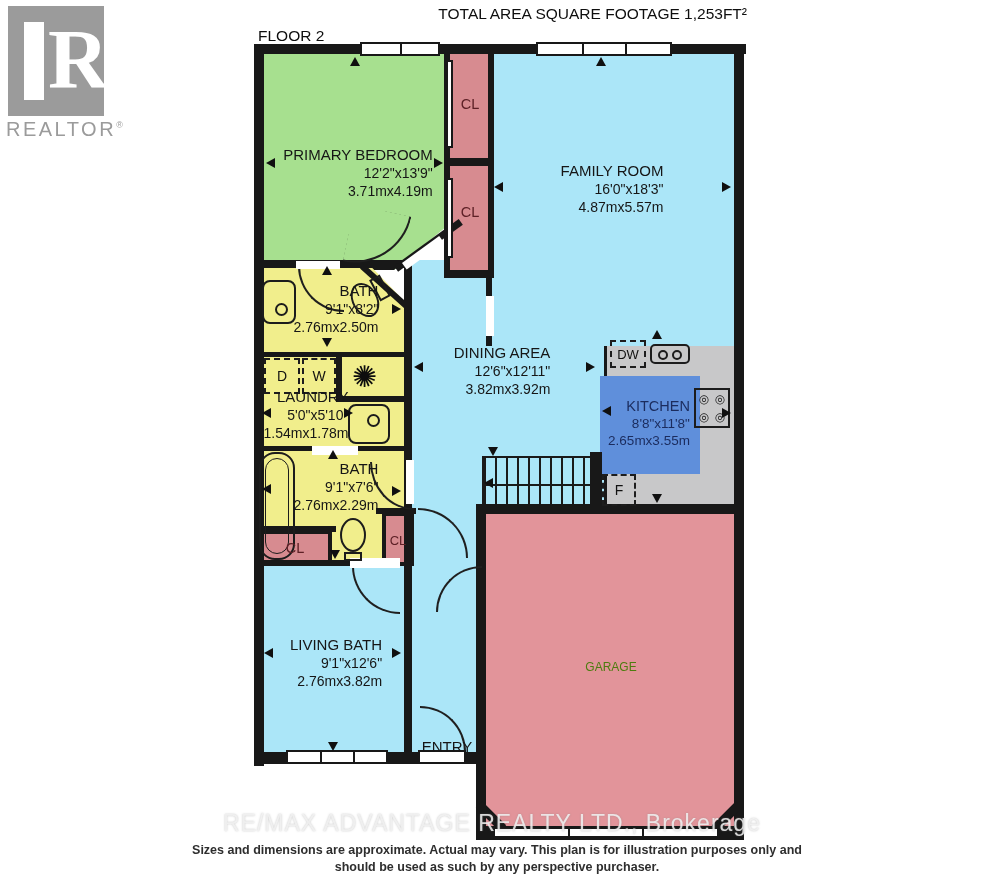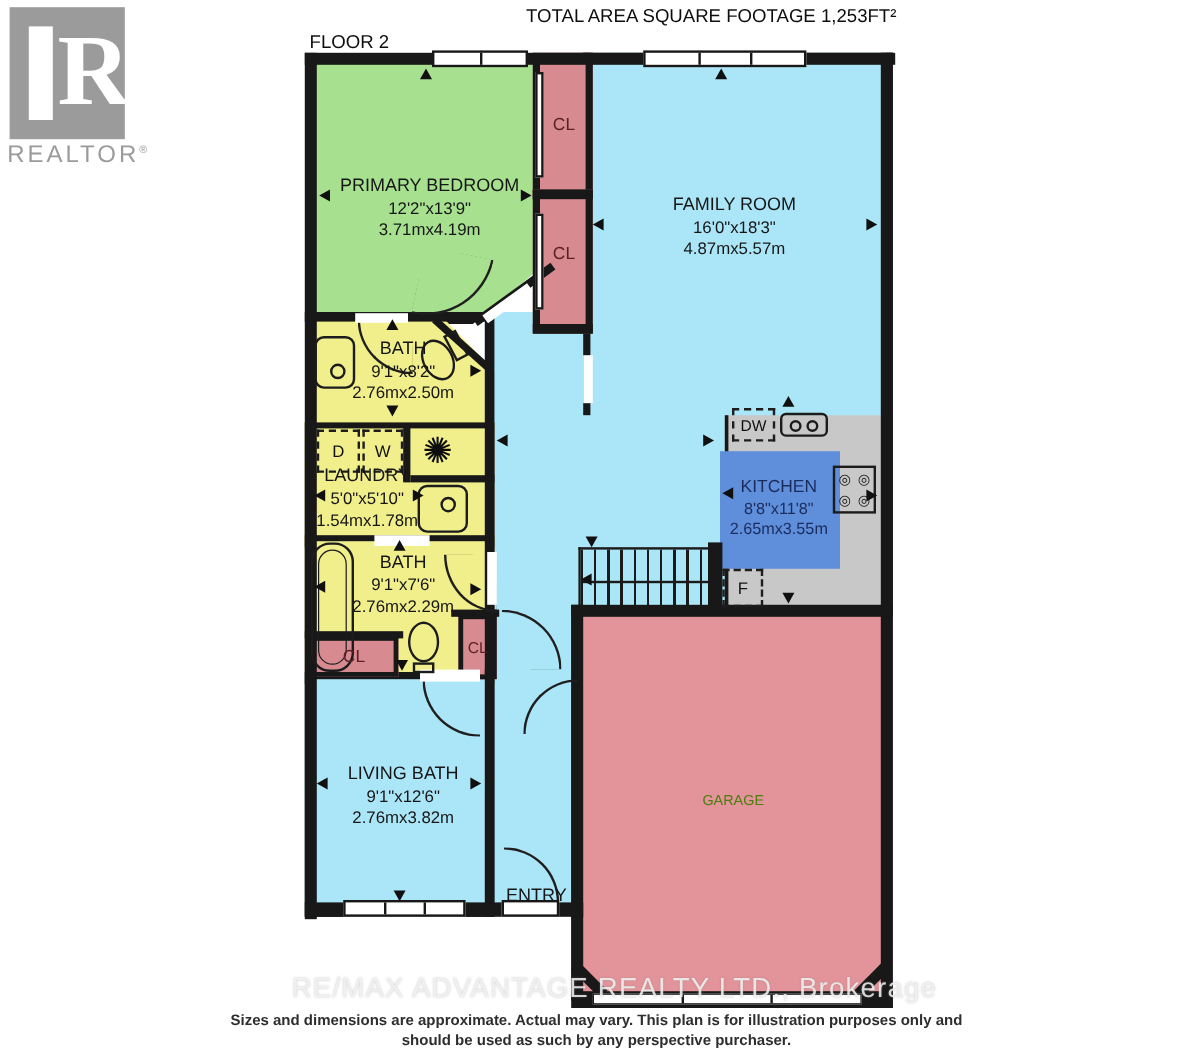--- a/index.html
+++ b/index.html
@@ -20,37 +20,37 @@
   .dash{position:absolute;border:2px dashed #1d1d1d;box-sizing:border-box;z-index:30;
         display:flex;align-items:center;justify-content:center;font-size:14px;color:#111;}
   .sink{border:2px solid #1c1c1c;border-radius:8px;}
   .knob{position:absolute;width:9px;height:9px;border:2px solid #1c1c1c;border-radius:50%;background:transparent;}
   .tub{border:2px solid #1c1c1c;border-radius:16px;}
   .tub .inner{position:absolute;inset:4px;border:1.5px solid #1c1c1c;border-radius:12px;}
   .bowl{border:2px solid #1c1c1c;border-radius:50%;}
   .tank{border:2px solid #1c1c1c;background:transparent;}
   .stove{border:2px solid #1c1c1c;display:grid;grid-template-columns:1fr 1fr;place-items:center;font-size:12px;line-height:12px;color:#111;}
   
-  .rlabel{position:absolute;transform:translateX(-50%);text-align:center;font-size:14px;line-height:18px;
+  .rlabel{position:absolute;transform:translateX(-50%);text-align:right;font-size:14px;line-height:18px;
           color:#161616;z-index:42;white-space:nowrap;}
   .rlabel .t{font-size:15px;}
   .cl{position:absolute;transform:translate(-50%,-50%);font-size:14.5px;color:#5d2026;z-index:42;}
   
   .tri{position:absolute;width:0;height:0;z-index:40;}
   .tri-l{border-top:5px solid transparent;border-bottom:5px solid transparent;border-right:9px solid #101010;}
   .tri-r{border-top:5px solid transparent;border-bottom:5px solid transparent;border-left:9px solid #101010;}
   .tri-u{border-left:5px solid transparent;border-right:5px solid transparent;border-bottom:9px solid #101010;}
   .tri-d{border-left:5px solid transparent;border-right:5px solid transparent;border-top:9px solid #101010;}
   
   .stairs{position:absolute;box-sizing:border-box;border:2px solid #1a1a1a;border-bottom:none;z-index:12;
           background-image:repeating-linear-gradient(90deg,#1a1a1a 0 2px,transparent 2px 11px);}
   .stairs .mid{position:absolute;left:0;right:0;top:50%;height:2px;background:#1a1a1a;}
   
   .hdr{position:absolute;font-size:15.5px;color:#0e0e0e;z-index:50;}
-  .watermark{position:absolute;left:152px;top:810px;width:720px;text-align:center;font-size:23px;letter-spacing:1px;
+  .watermark{position:absolute;left:132px;top:810px;width:720px;text-align:center;font-size:23px;letter-spacing:1px;
              color:rgba(243,243,243,0.85);text-shadow:0 0 2px rgba(130,130,130,0.45);z-index:60;}
   .disc{position:absolute;left:147px;width:700px;text-align:center;font-size:12.5px;color:#2e2e2e;z-index:50;font-weight:bold;}
   
   .logo-block{position:absolute;left:8px;top:6px;width:96px;height:110px;background:#9b9b9b;z-index:50;}
   .logo-bar{position:absolute;left:16px;top:16px;width:20px;height:78px;background:#ffffff;}
   .logo-r{position:absolute;left:40px;top:4px;font-family:"Liberation Serif",serif;font-weight:bold;
           font-size:84px;line-height:100px;color:#ffffff;}
   .logo-word{position:absolute;left:6px;top:118px;font-size:20px;letter-spacing:2.5px;color:#9b9b9b;z-index:50;}
   .logo-word sup{font-size:9px;}
   .fan{position:absolute;font-size:30px;line-height:30px;color:#0d0d0d;z-index:30;}
@@ -197,20 +197,25 @@
   </div>
   <div class="rlabel" style="left:336px;top:282px;">
     <div class="t">BATH</div>
     <div>9'1"x8'2"</div>
     <div>2.76mx2.50m</div>
   </div>
   <div class="rlabel" style="left:306px;top:388px;">
     <div class="t">LAUNDRY</div>
     <div>5'0"x5'10"</div>
     <div>1.54mx1.78m</div>
+  </div>
+  <div class="rlabel" style="left:502px;top:344px;">
+    <div class="t">DINING AREA</div>
+    <div>12'6"x12'11"</div>
+    <div>3.82mx3.92m</div>
   </div>
   <div class="rlabel" style="left:649px;top:398px;color:#1b2c5e;font-size:13.5px;line-height:17px;">
     <div class="t" style="font-size:14.5px;">KITCHEN</div>
     <div>8'8"x11'8"</div>
     <div>2.65mx3.55m</div>
   </div>
   <div class="rlabel" style="left:336px;top:460px;">
     <div class="t">BATH</div>
     <div>9'1"x7'6"</div>
     <div>2.76mx2.29m</div>

